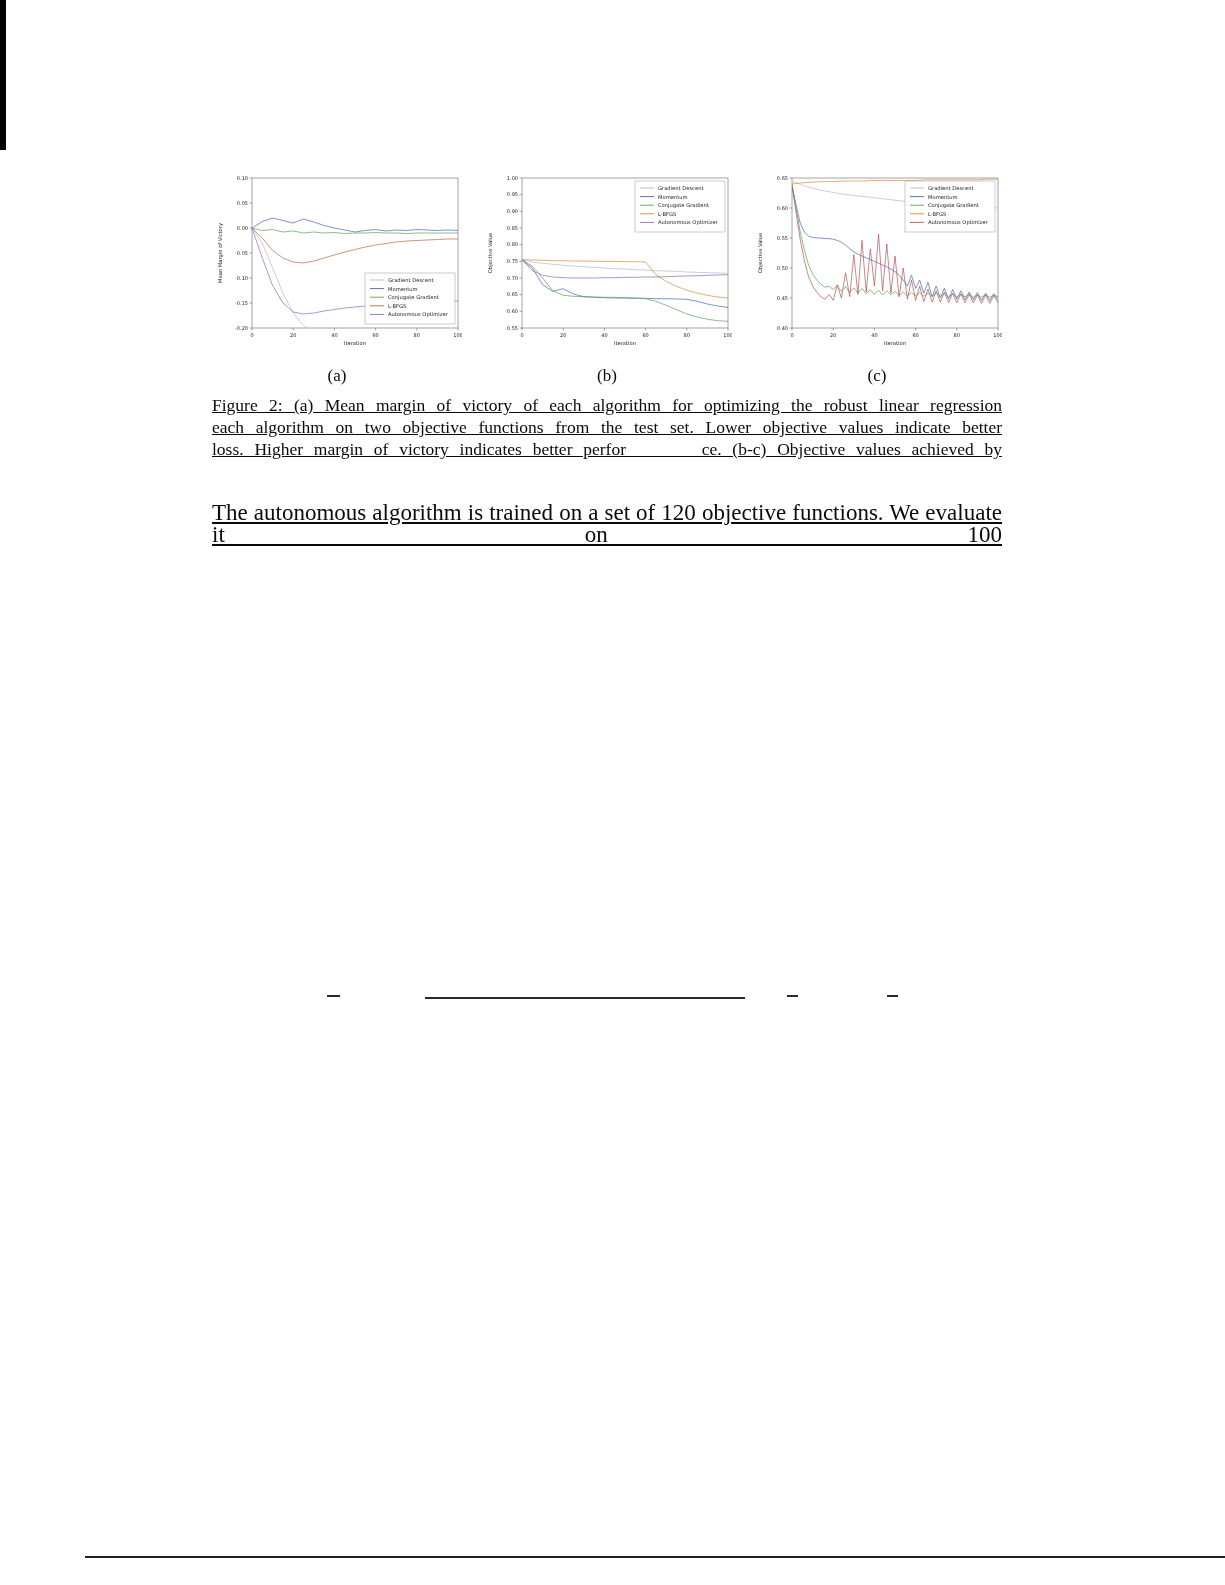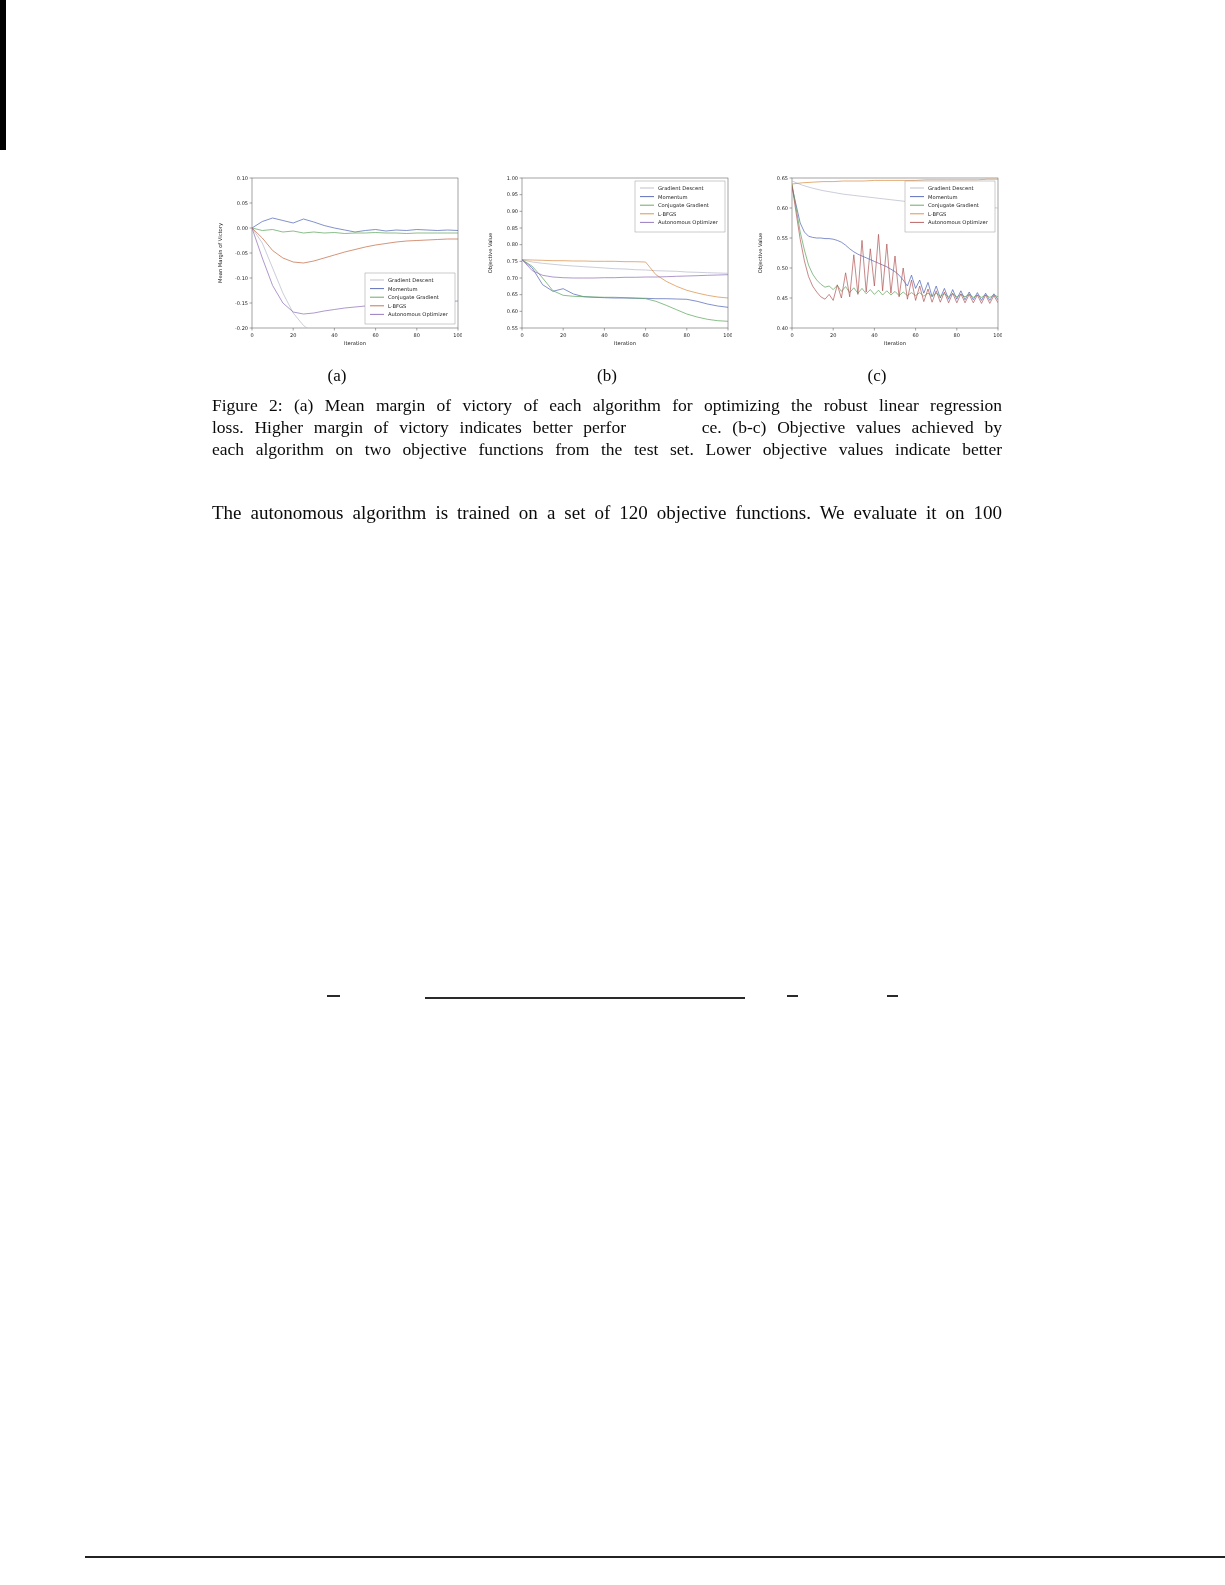--- a/index.html
+++ b/index.html
@@ -6,22 +6,22 @@
   .page{position:relative;width:1225px;height:1585px;background:#ffffff;overflow:hidden;
         font-family:"Liberation Serif",serif;color:#0a0a0a;}
   .artifact{position:absolute;background:#000;}
   .content{position:absolute;left:212px;top:170px;width:790px;}
   .figure-row{display:flex;gap:20px;}
   .chart-panel{width:250px;height:192px;background:#fff;}
   .chart-panel svg{display:block;}
   .sublabels{display:flex;gap:20px;margin-top:4px;}
   .sublabel{width:250px;text-align:center;font-size:17px;}
   .caption{margin-top:8px;font-size:17.5px;line-height:22px;}
-  .body-text{margin-top:42px;font-size:19px;line-height:22px;}
-  .jline{text-align:justify;text-align-last:justify;}
+  .body-text{margin-top:42px;font-size:23px;line-height:22px;}
+  .jline{text-align:justify;text-align-last:justify;text-decoration:underline;}
   .frag{position:absolute;background:#2a2a2a;}
   .bottom-rule{position:absolute;background:#222;}
 </style>
 </head>
 <body>
 
 <div class="page">
 
   <div class="artifact" style="left:0;top:0;width:6px;height:150px;"></div>
 
@@ -197,22 +197,22 @@
     </div>
 
     <div class="sublabels">
       <div class="sublabel">(a)</div>
       <div class="sublabel">(b)</div>
       <div class="sublabel">(c)</div>
     </div>
 
     <div class="caption">
       <div class="jline">Figure 2: (a) Mean margin of victory of each algorithm for optimizing the robust linear regression</div>
+      <div class="jline">each algorithm on two objective functions from the test set. Lower objective values indicate better</div>
       <div class="jline">loss.  Higher margin of victory indicates better perfor&nbsp;&nbsp;&nbsp;&nbsp;&nbsp;&nbsp;&nbsp;ce. (b-c) Objective values achieved by</div>
-      <div class="jline">each algorithm on two objective functions from the test set. Lower objective values indicate better</div>
     </div>
 
     <div class="body-text">
       <div class="jline">The autonomous algorithm is trained on a set of 120 objective functions.  We evaluate it on 100</div>
     </div>
 
   </div>
 
   <div class="frag" style="left:327px;top:995px;width:13px;height:2px;"></div>
   <div class="frag" style="left:425px;top:997px;width:320px;height:2px;"></div>

